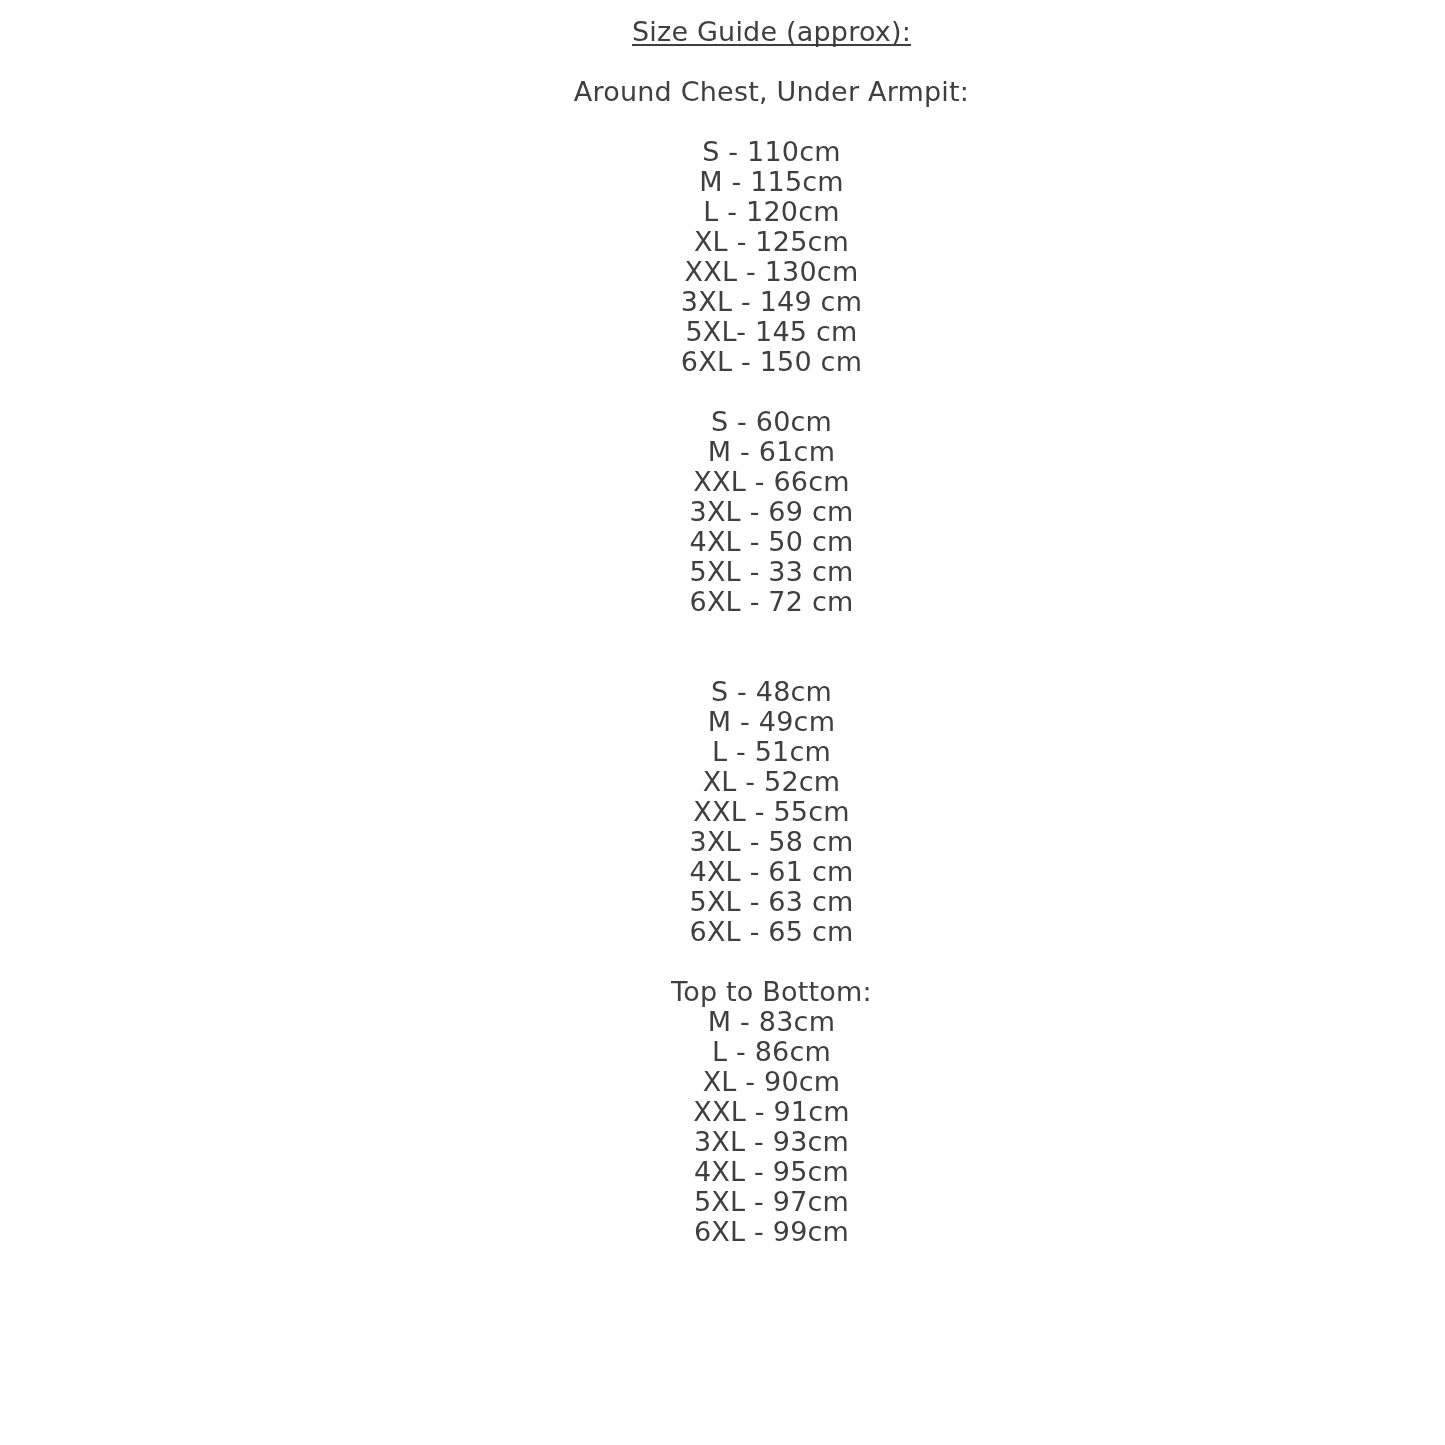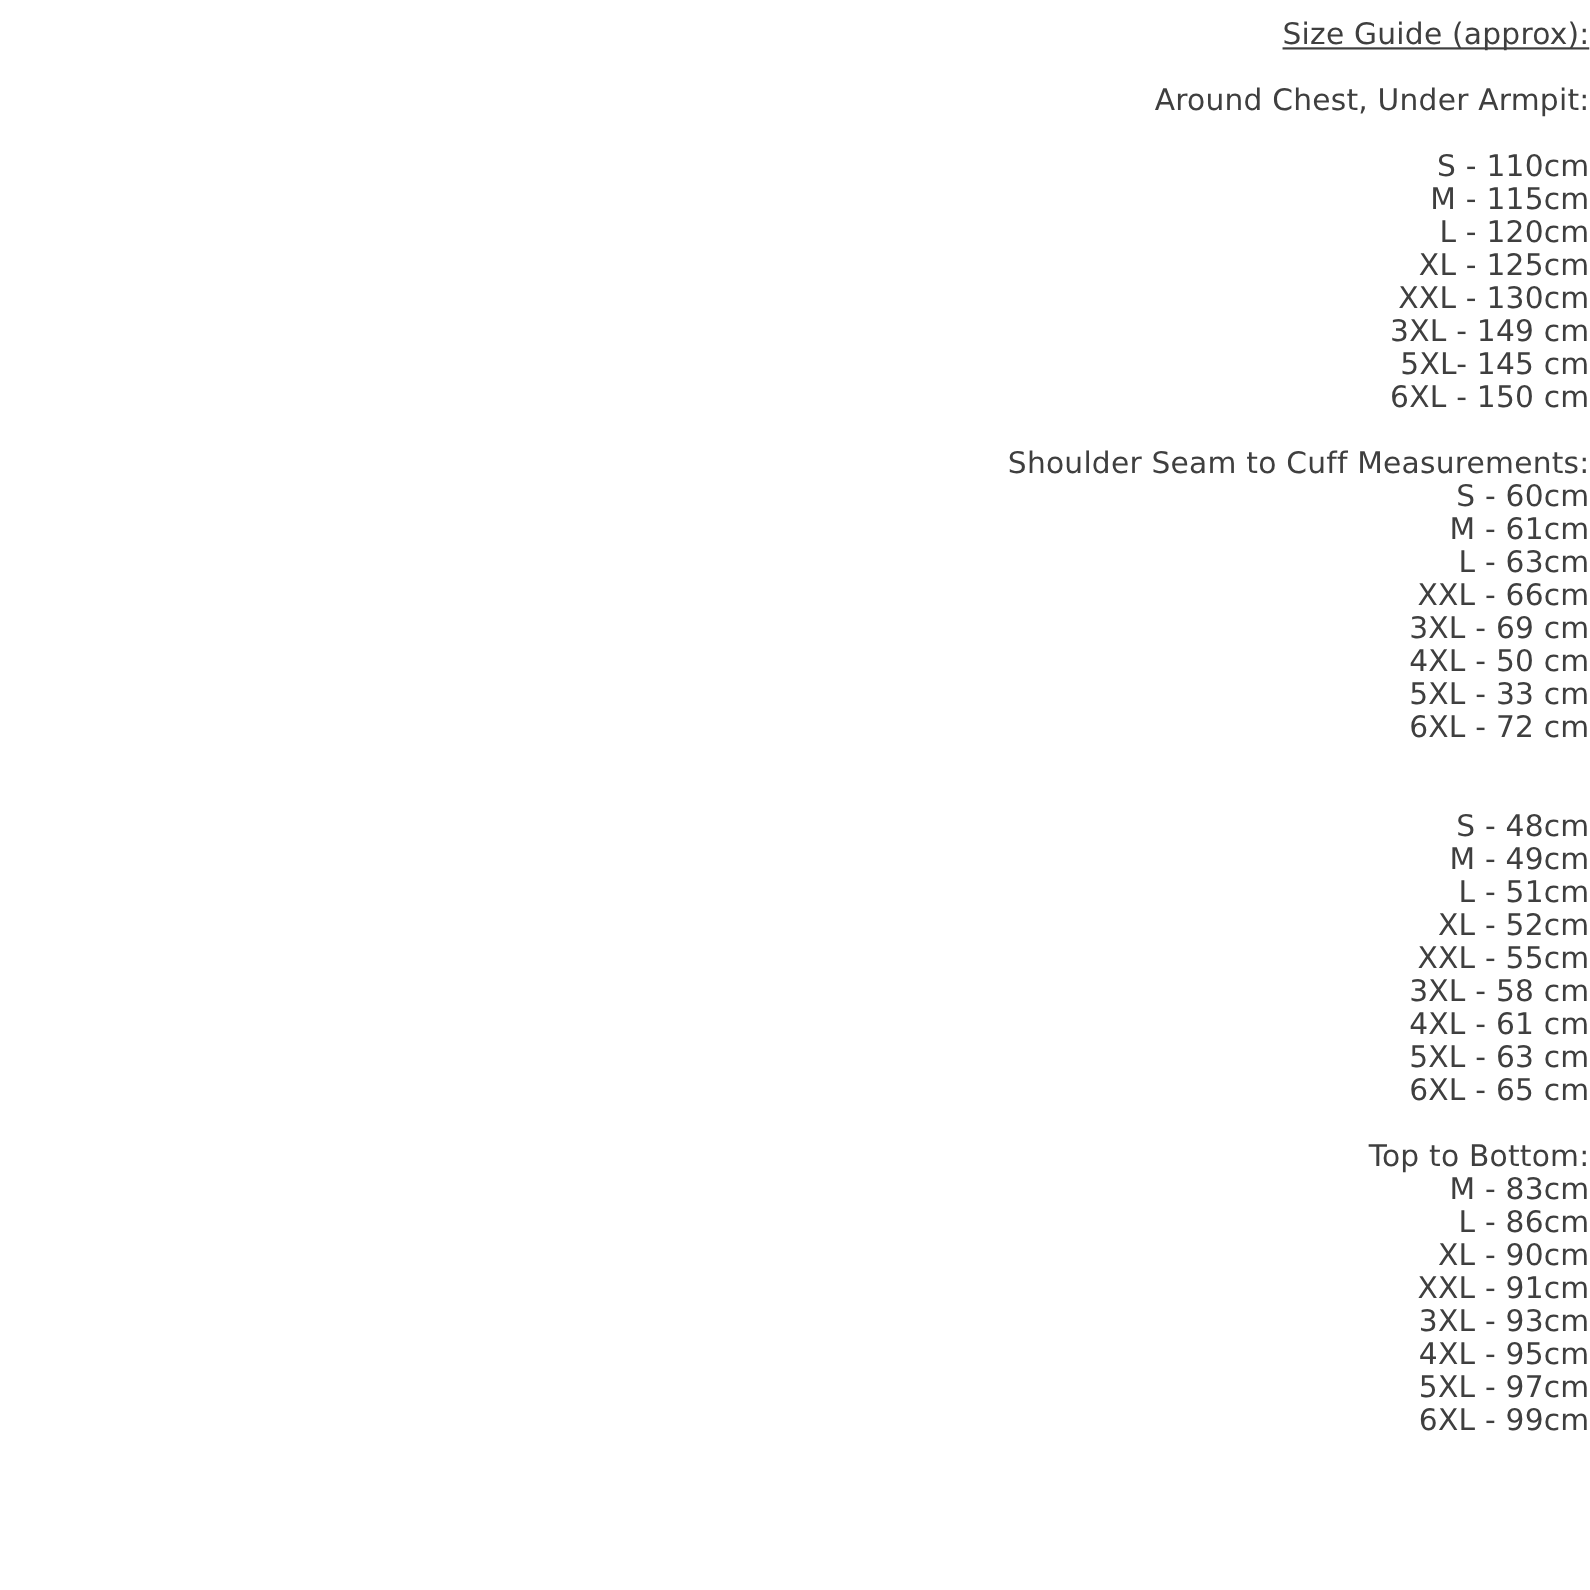--- a/index.html
+++ b/index.html
@@ -9,21 +9,21 @@
   body {
     width: 1445px;
     height: 1445px;
     overflow: hidden;
     font-family: "DejaVu Sans", "Liberation Sans", sans-serif;
   }
   .doc {
     width: 1445px;
     padding-top: 17px;
     padding-left: 98px; 
-    text-align: right;
+    text-align: center;
     color: #3f3f3f;
     font-size: 27px;
     line-height: 30px;
     letter-spacing: 0.2px;
   }
   .line {
     height: 30px;
     white-space: pre;
   }
   .spacer {
@@ -48,24 +48,22 @@
   <div class="line">S - 110cm</div>
   <div class="line">M - 115cm</div>
   <div class="line">L - 120cm</div>
   <div class="line">XL - 125cm</div>
   <div class="line">XXL - 130cm</div>
   <div class="line">3XL - 149 cm</div>
   <div class="line">5XL- 145 cm</div>
   <div class="line">6XL - 150 cm</div>
   <div class="spacer"></div>
 
-  <div class="line heading">Shoulder Seam to Cuff Measurements:</div>
   <div class="line">S - 60cm</div>
   <div class="line">M - 61cm</div>
-  <div class="line">L - 63cm</div>
   <div class="line">XXL - 66cm</div>
   <div class="line">3XL - 69 cm</div>
   <div class="line">4XL - 50 cm</div>
   <div class="line">5XL - 33 cm</div>
   <div class="line">6XL - 72 cm</div>
   <div class="spacer"></div>
 
   <div class="spacer"></div>
   <div class="line">S - 48cm</div>
   <div class="line">M - 49cm</div>

